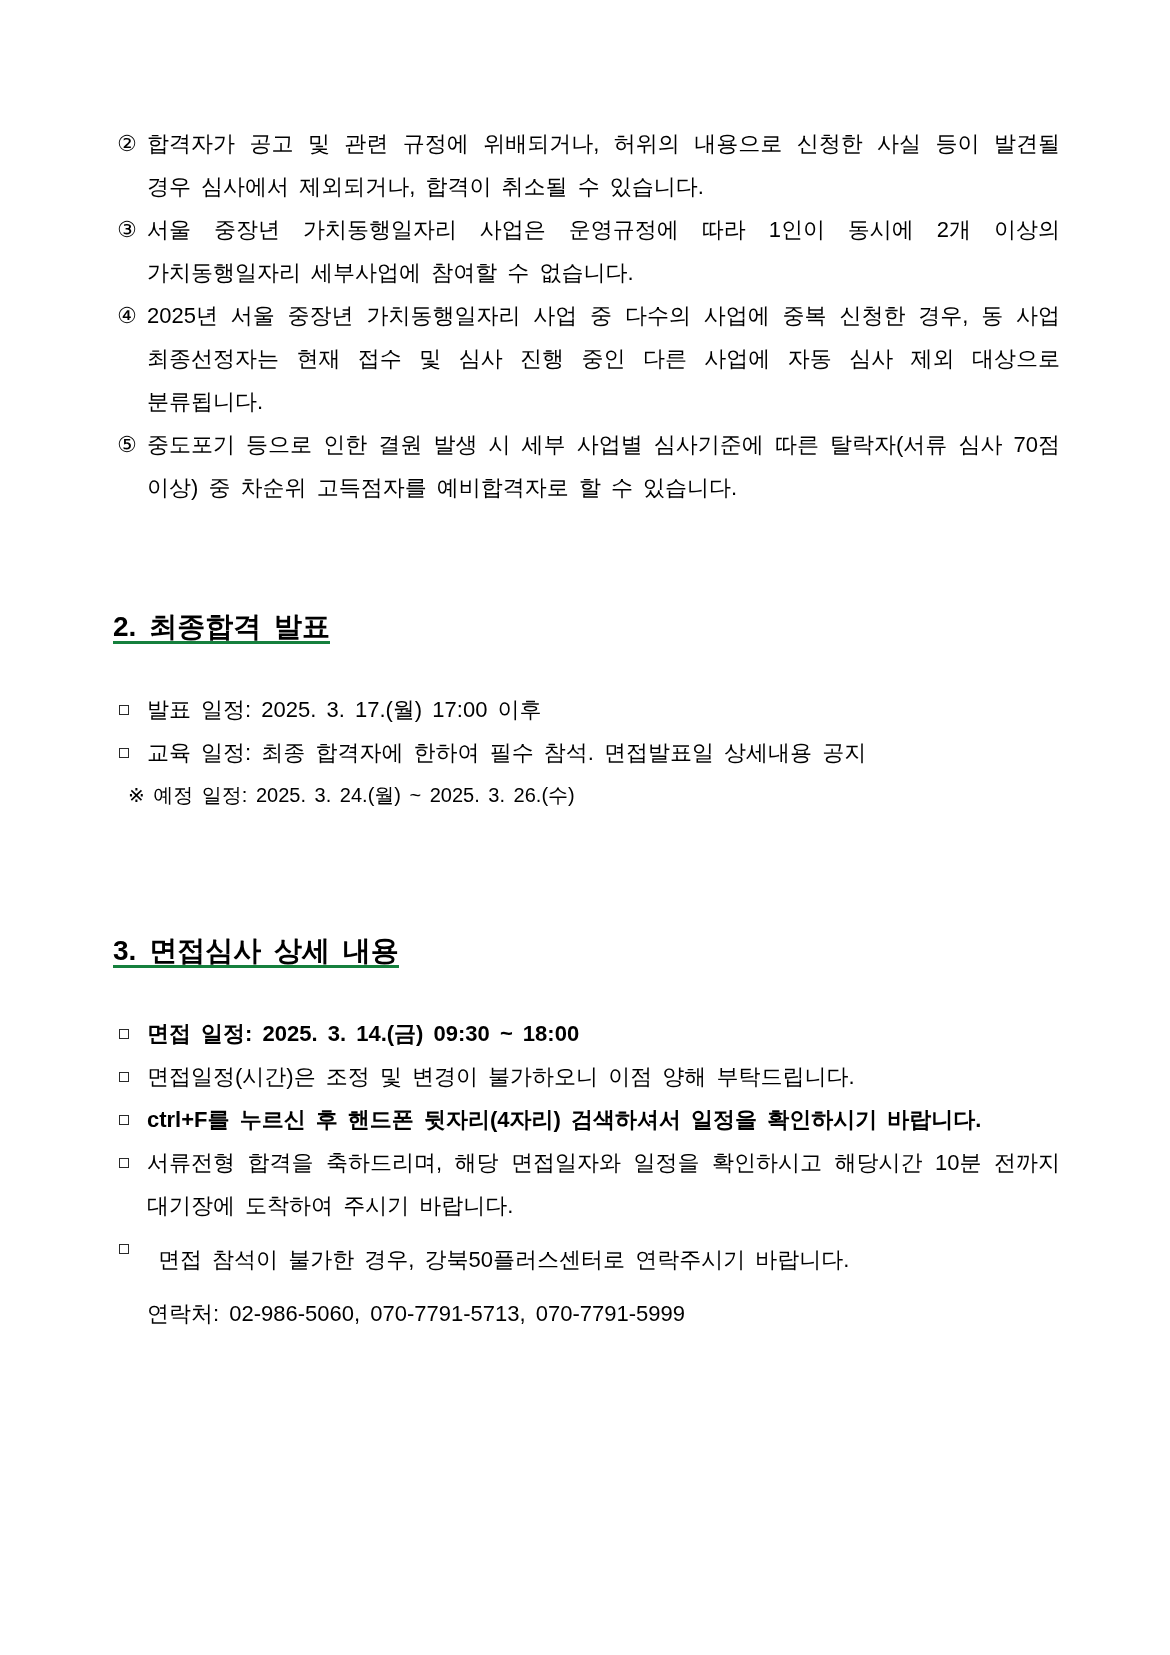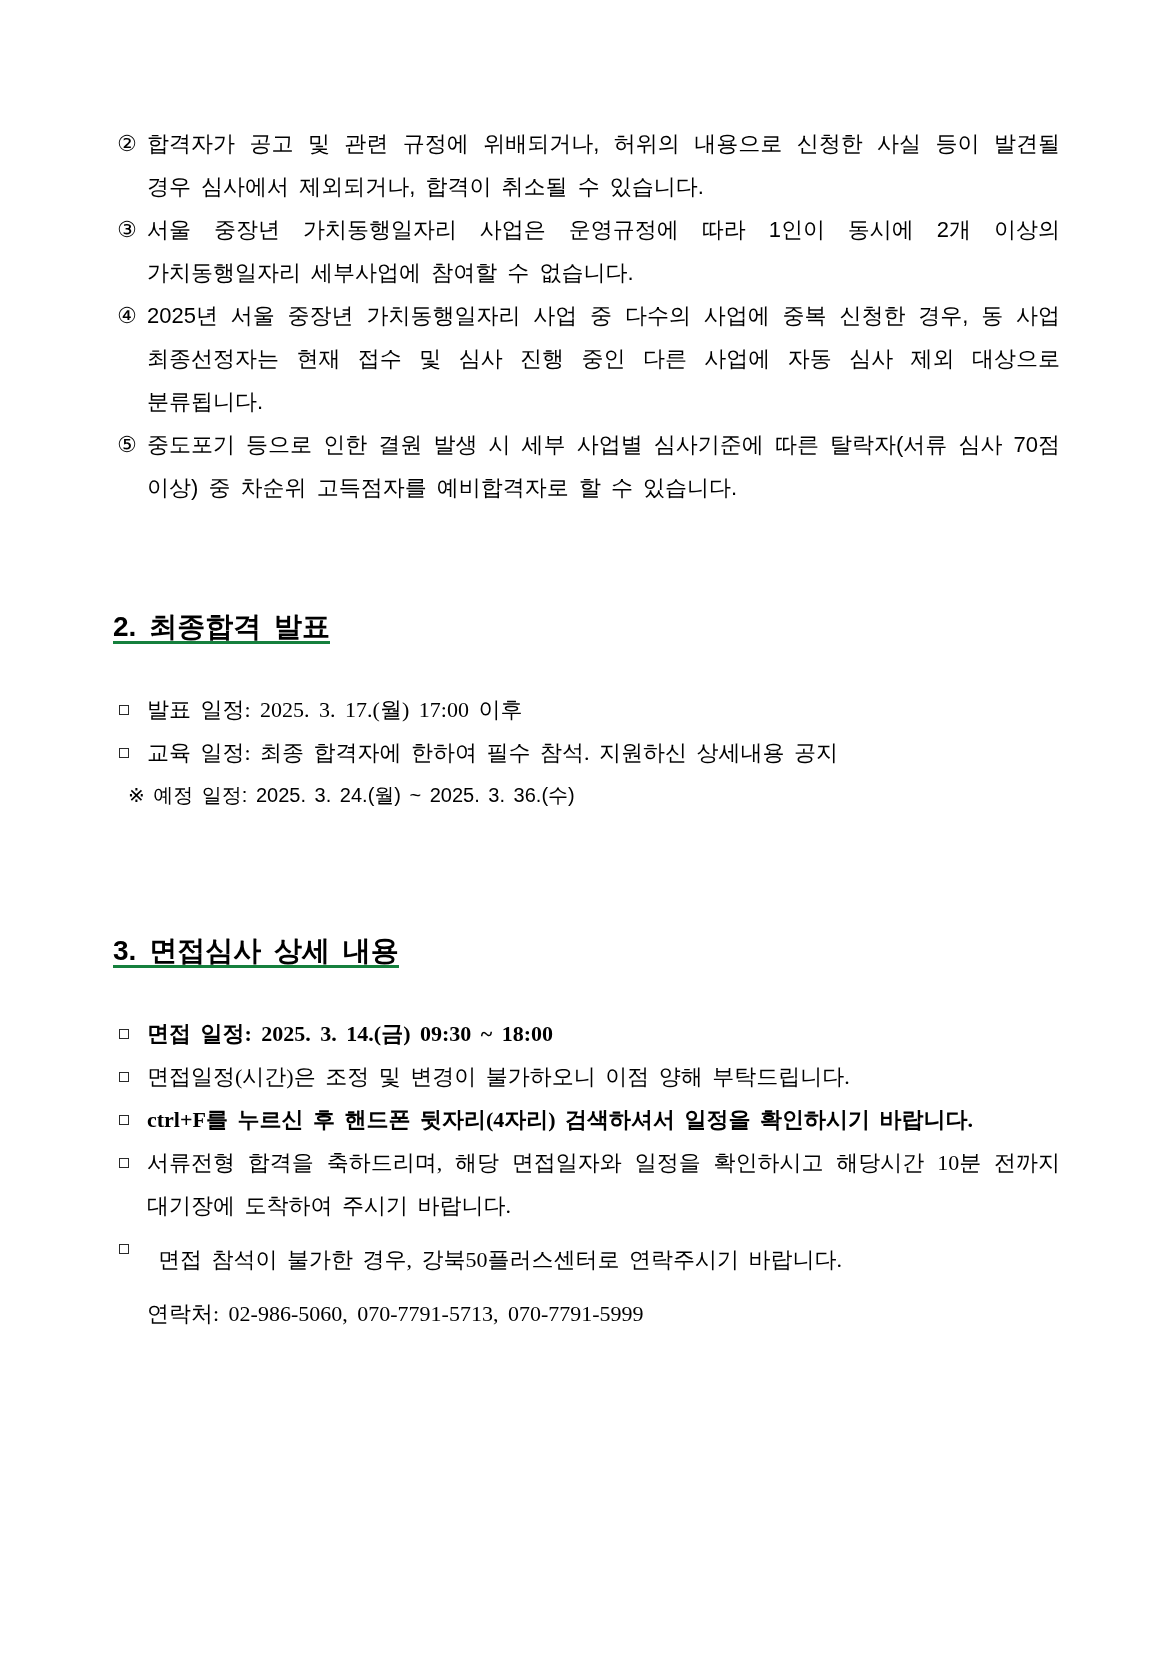--- a/index.html
+++ b/index.html
@@ -52,21 +52,21 @@
     word-spacing: 5px;
   }
   .section-title .u {
     display: inline-block;
     border-bottom: 3px solid #15803d;
   }
   .section-title.s2 { margin-top: 104px; }
   .section-title.s3 { margin-top: 120px; }
 
   
-  .bullet-list { margin: 44px 0 0 0; padding: 0; font-family: Liberation Serif, serif; }
+  .bullet-list { margin: 44px 0 0 0; padding: 0; }
   .b-item {
     display: flex;
     font-size: 22px;
     line-height: 43px;
   }
   .b-item .sq-col {
     flex: 0 0 34px;
     box-sizing: border-box;
   }
   .b-item .sq {
@@ -129,24 +129,24 @@
     <div class="b-item">
       <span class="sq-col">
           <span class="sq"></span>
         </span>
       <p class="b-text">발표 일정: 2025. 3. 17.(월) 17:00 이후</p>
     </div>
     <div class="b-item">
       <span class="sq-col">
           <span class="sq"></span>
         </span>
-      <p class="b-text">교육 일정: 최종 합격자에 한하여 필수 참석. 지원하신 상세내용 공지</p>
+      <p class="b-text">교육 일정: 최종 합격자에 한하여 필수 참석. 면접발표일 상세내용 공지</p>
     </div>
   </div>
-  <p class="note-line">※ 예정 일정: 2025. 3. 24.(월) ~ 2025. 3. 36.(수)</p>
+  <p class="note-line">※ 예정 일정: 2025. 3. 24.(월) ~ 2025. 3. 26.(수)</p>
 
   <h2 class="section-title s3">
     <span class="u">3. 면접심사 상세 내용</span>
   </h2>
 
   <div class="bullet-list">
     <div class="b-item bold">
       <span class="sq-col">
           <span class="sq"></span>
         </span>

